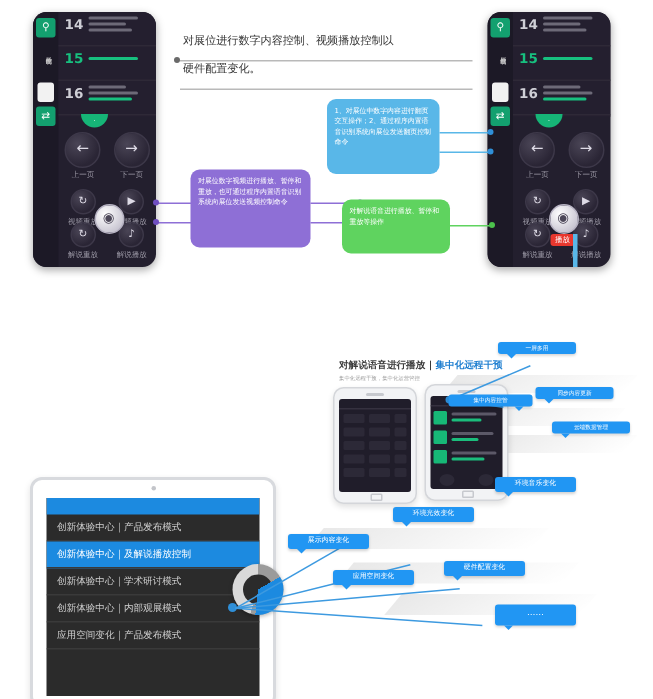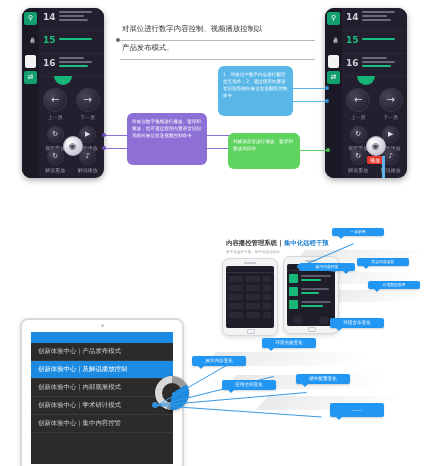--- a/index.html
+++ b/index.html
@@ -103,20 +103,21 @@
   .dot{
     position:absolute;width:4px;height:4px;border-radius:50%;
     background:#6f4fc0;
   }
   .dot.blue{background:#2f8fd8;}
   .dot.gray{background:#6a6a6a;}
 
   .toptext{
     position:absolute;color:#333;font-size:7.4px;line-height:13px;
     white-space:nowrap;
+    font-family:Liberation Mono, monospace;
   }
   .topline{position:absolute;height:1px;background:#b9b9b9;}
 
   
   .mid-title{
     position:absolute;font-size:6.4px;line-height:9px;color:#3b3b3b;
     white-space:nowrap;font-weight:bold;
   }
   .mid-title .accent{color:#1f7fd0;font-weight:bold;}
   .mid-sub{
@@ -208,21 +209,21 @@
     background:conic-gradient(from 60deg,#1c8ae0 0 35%,rgba(0,0,0,0) 35% 100%);
   }
 </style>
 </head>
 <body>
 
 <div class="stage">
 
   <div class="toptext" style="left:122px;top:22px;">对展位进行数字内容控制、视频播放控制以</div>
   <div class="topline" style="left:120px;top:40px;width:195px;"></div>
-  <div class="toptext" style="left:122px;top:41px;">产品发布模式。</div>
+  <div class="toptext" style="left:122px;top:41px;">硬件配置变化。</div>
   <div class="topline" style="left:120px;top:59px;width:195px;"></div>
   <div class="dot gray" style="left:116px;top:38px;"></div>
 
   <div class="phone" style="left:22px;top:8px;width:82px;height:170px;">
     <div class="phone-inner">
       <div class="phone-rail">
         <div class="rail-btn t">⚲</div>
         <div class="rail-vtext">展位控制</div>
         <div class="rail-tab"></div>
         <div class="rail-btn b">⇄</div>
@@ -368,21 +369,21 @@
   <div class="lead blue" style="left:293px;top:101px;width:34px;"></div>
   <div class="dot blue" style="left:325px;top:86px;"></div>
   <div class="dot blue" style="left:325px;top:99px;"></div>
 
   <div class="bubble green" style="left:228px;top:133px;width:72px;height:36px;">对解说语音进行播放、暂停和重放等操作</div>
   <div class="lead" style="left:300px;top:150px;width:28px;background:#5fd35f;"></div>
   <div class="dot" style="left:326px;top:148px;background:#4cc24c;"></div>
   <div class="abs" style="left:382px;top:156px;width:3px;height:22px;background:#59b7e8;"></div>
 
   <div class="mid-title" style="left:226px;top:239px;">
-    <span>内容播控管理系统</span>
+    <span>对解说语音进行播放</span>
     <span>|</span>
     <span class="accent">集中化远程干预</span>
   </div>
   <div class="mid-sub" style="left:226px;top:250px;">集中化远程干预，集中化运营管控</div>
 
   <div class="shadowband" style="left:300px;top:250px;width:120px;height:12px;"></div>
   <div class="shadowband" style="left:292px;top:272px;width:120px;height:12px;"></div>
   <div class="shadowband" style="left:320px;top:290px;width:100px;height:12px;"></div>
 
   <div class="sphone" style="left:222px;top:258px;">
@@ -440,23 +441,23 @@
   <div class="shadowband" style="left:230px;top:375px;width:150px;height:14px;"></div>
   <div class="shadowband" style="left:262px;top:396px;width:130px;height:14px;"></div>
 
   <div class="tablet">
     <div class="tdot"></div>
     <div class="tscreen">
       <div class="thead">
       </div>
       <div class="titem">创新体验中心｜产品发布模式</div>
       <div class="titem sel">创新体验中心｜及解说播放控制</div>
+      <div class="titem">创新体验中心｜学术研讨模式</div>
       <div class="titem">创新体验中心｜内部观展模式</div>
-      <div class="titem">创新体验中心｜学术研讨模式</div>
-      <div class="titem">创新体验中心｜集中内容控管</div>
+      <div class="titem">应用空间变化｜产品发布模式</div>
     </div>
     <div class="knob"></div>
     <div class="knob-hi"></div>
   </div>
 
   <div class="dot blue" style="left:152px;top:402px;width:6px;height:6px;"></div>
   <div class="connline" style="left:157px;top:405px;width:90px;transform:rotate(-30deg);"></div>
   <div class="connline" style="left:157px;top:405px;width:120px;transform:rotate(-14deg);"></div>
   <div class="connline" style="left:157px;top:405px;width:150px;transform:rotate(-5deg);"></div>
   <div class="connline" style="left:157px;top:405px;width:165px;transform:rotate(4deg);"></div>

